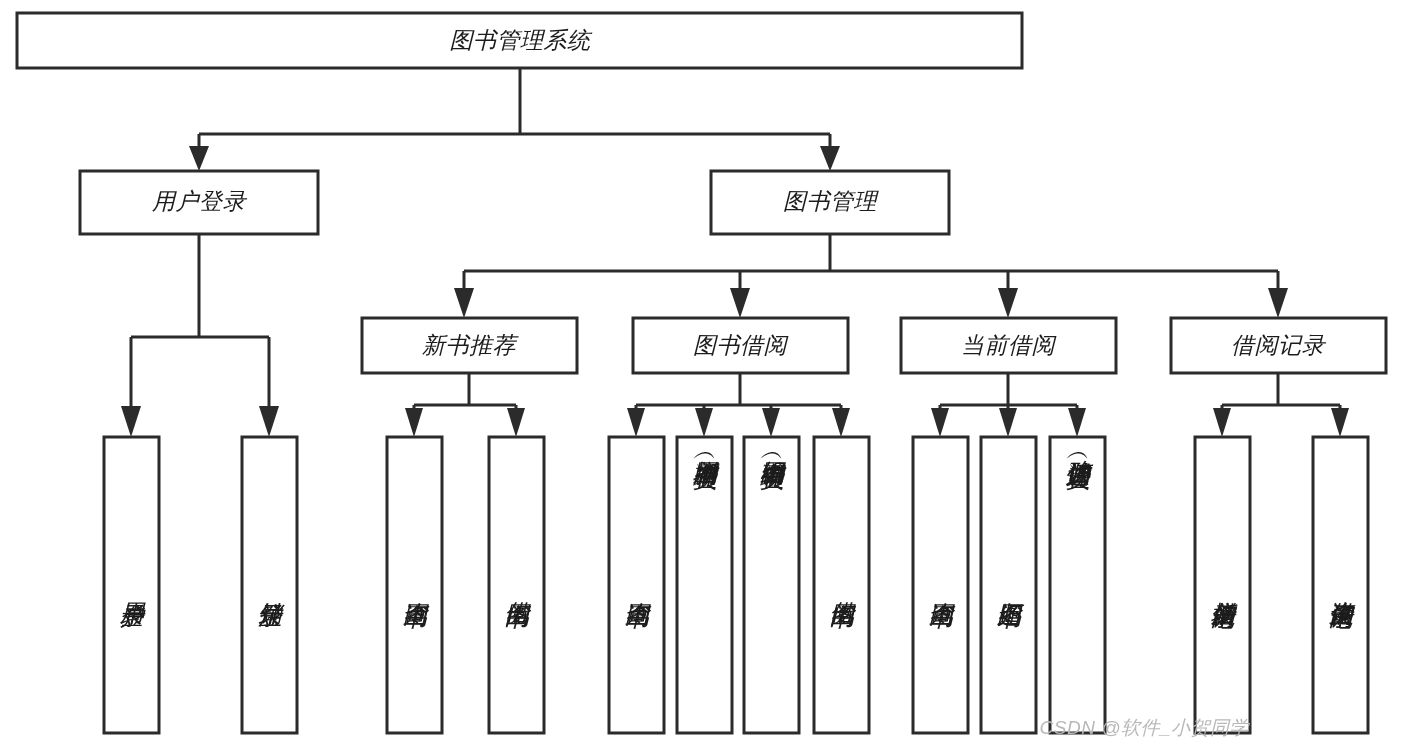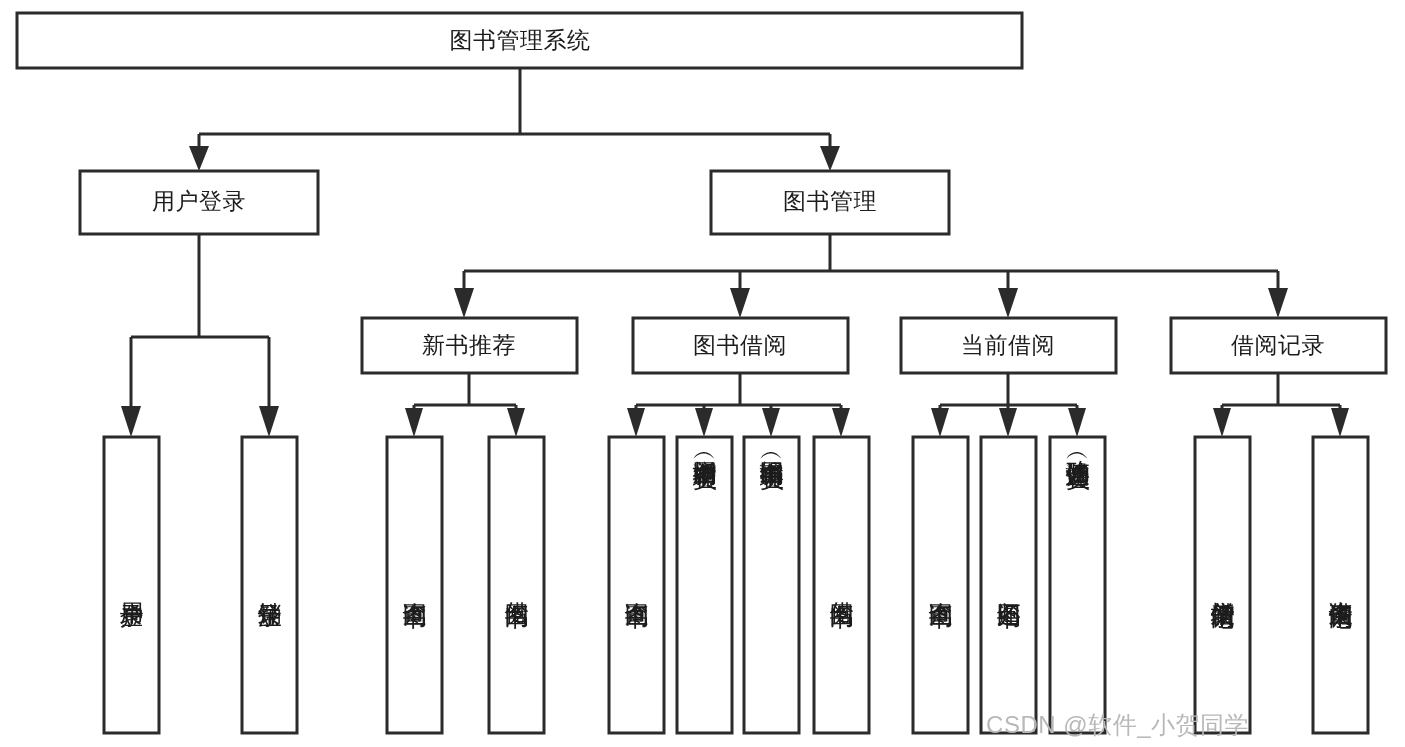--- a/index.html
+++ b/index.html
@@ -12,20 +12,21 @@
     height: 747px;
     font-family: "Liberation Sans", "DejaVu Sans", sans-serif;
     overflow: hidden;
     position: relative;
   }
   #diagram-root {
     position: relative;
     width: 1257px;
     height: 747px;
     background: #ffffff;
+    font-style: italic;
   }
   svg.diagram-canvas {
     position: absolute;
     left: 0;
     top: 0;
     width: 1405px;
     height: 747px;
     display: block;
   }
   .node-box {
@@ -66,21 +67,21 @@
     display: flex;
     align-items: center;
     justify-content: center;
     pointer-events: none;
   }
   .watermark {
     position: absolute;
     right: 8px;
     bottom: 6px;
     font-family: "Liberation Sans", "DejaVu Sans", sans-serif;
-    font-size: 24px;
+    font-size: 19px;
     color: #b8b8b8;
     letter-spacing: 0.5px;
     white-space: nowrap;
   }
 </style>
 </head>
 <body>
 
 <div id="diagram-root">
 

